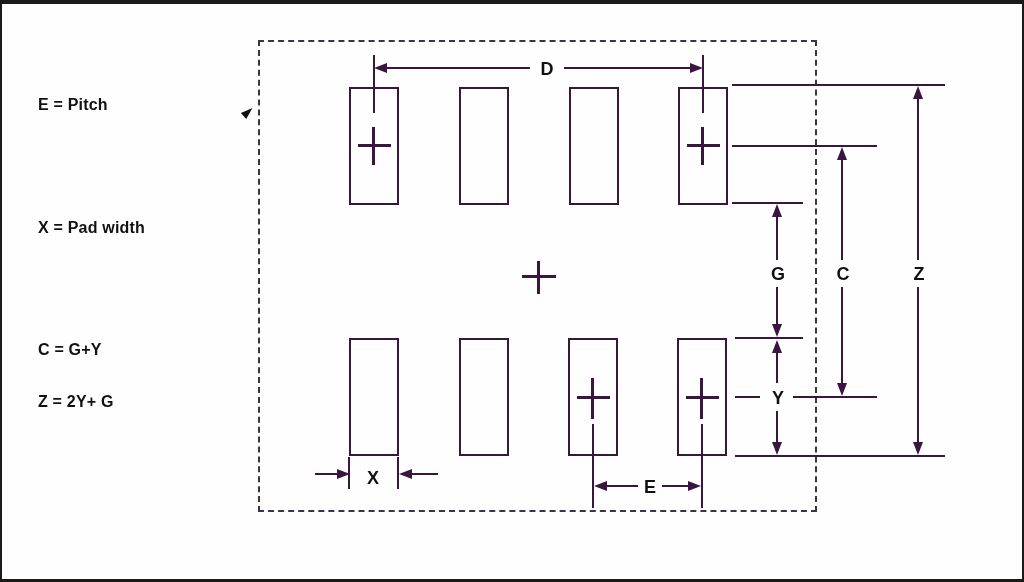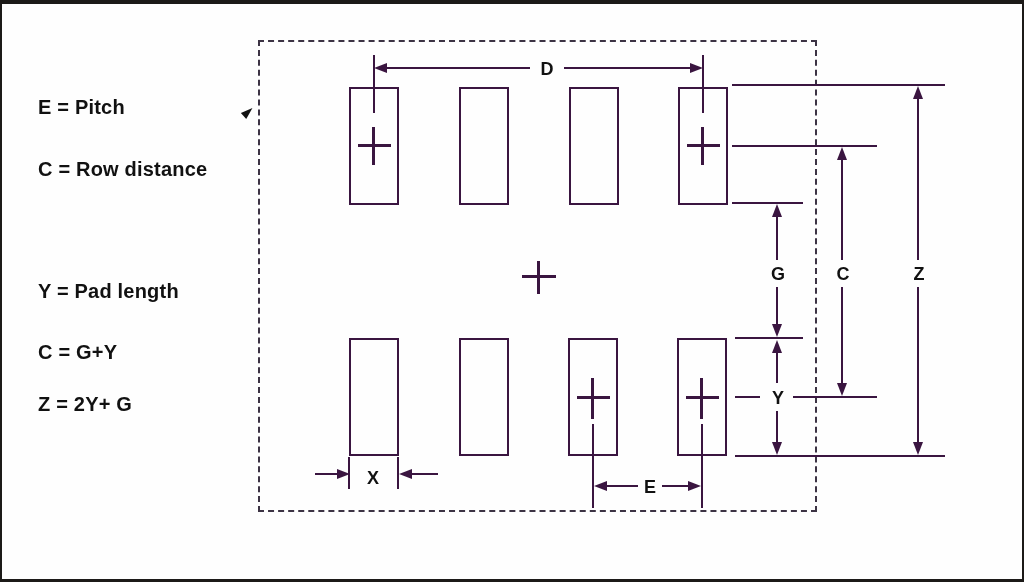--- a/index.html
+++ b/index.html
@@ -17,21 +17,21 @@
   
   .edge{position:absolute;background:var(--frame);}
   .edge.top{left:0;top:0;width:1024px;height:4px;}
   .edge.bottom{left:0;top:579px;width:1024px;height:3px;}
   .edge.left{left:0;top:0;width:2px;height:582px;}
   .edge.right{left:1022px;top:0;width:2px;height:582px;}
 
   
   .legend-item{
     position:absolute;left:38px;color:var(--text);
-    font-size:20px;font-weight:bold;white-space:nowrap;letter-spacing:.2px;
+    font-size:16px;font-weight:bold;white-space:nowrap;letter-spacing:.2px;
   }
 
   
   .hl{position:absolute;height:2px;background:var(--line);}   
   .vl{position:absolute;width:2px;background:var(--line);}    
   .pad{position:absolute;width:46px;height:114px;border:2px solid var(--line);background:var(--bg);}
   .cb{position:absolute;background:var(--line);}              
   .courtyard{position:absolute;left:258px;top:40px;width:555px;height:468px;border:2px dashed var(--dash);}
 
   .dim-label{
@@ -51,22 +51,21 @@
 <body>
 
 <div class="stage">
 
   <div class="edge top"></div>
   <div class="edge bottom"></div>
   <div class="edge left"></div>
   <div class="edge right"></div>
 
   <div class="legend-item" style="top:96px">E = Pitch</div>
-  <div class="legend-item" style="top:158px">C = Row distance</div>
-  <div class="legend-item" style="top:280px">Y = Pad length</div>
+  <div class="legend-item" style="top:219px">X = Pad width</div>
   <div class="legend-item" style="top:341px">C = G+Y</div>
   <div class="legend-item" style="top:393px">Z = 2Y+ G</div>
 
   <div class="courtyard"></div>
 
   <div class="ah ne" style="left:242px;top:108px"></div>
 
   <div class="pad" style="left:349px;top:87px"></div>
   <div class="pad" style="left:459px;top:87px"></div>
   <div class="pad" style="left:569px;top:87px"></div>

